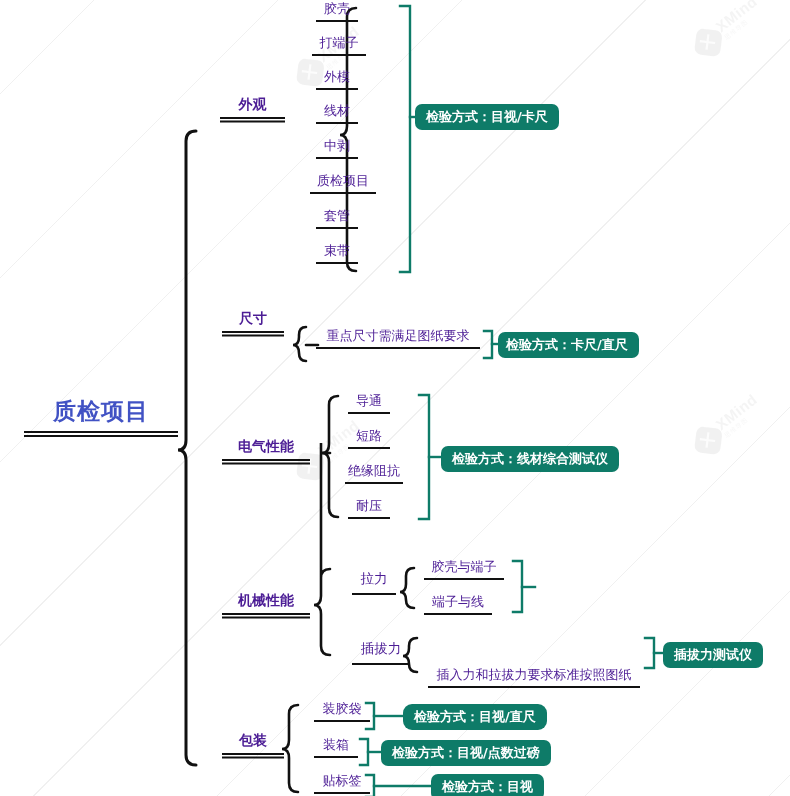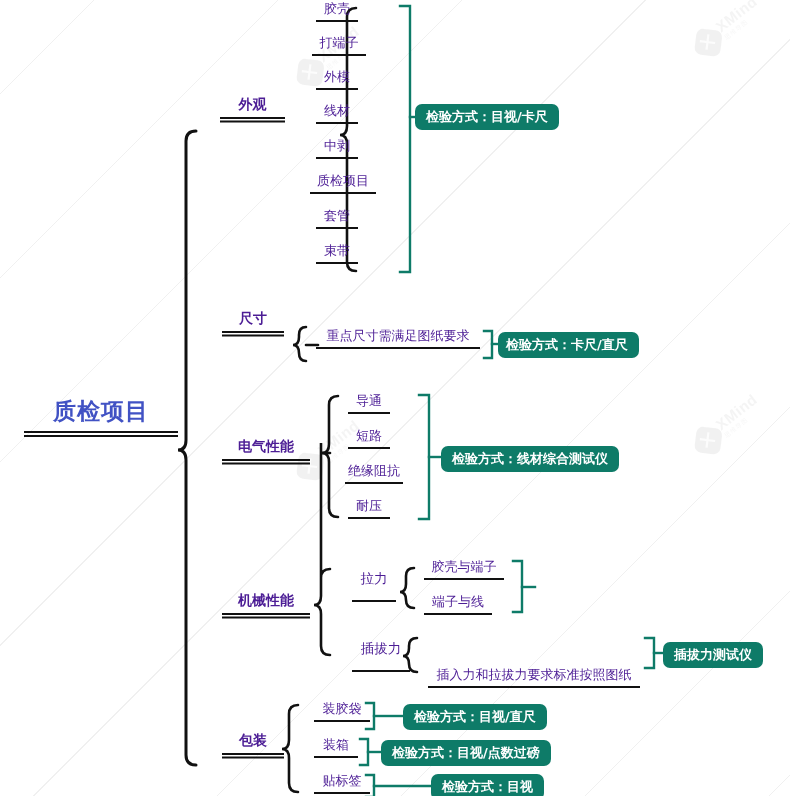--- a/index.html
+++ b/index.html
@@ -47,21 +47,21 @@
   
   #root-node{left:24px;top:396px;}
   #root-node .lbl{color:#4152c4;font-size:23px;font-weight:700;letter-spacing:1px;padding:0 6px 4px;}
   #root-node .rule{width:154px;height:2px;box-shadow:0 4px 0 0 #111;}
 
   
   .l1 .lbl{font-size:14px;font-weight:600;padding-bottom:3px;}
   .l1 .rule{height:1.6px;box-shadow:0 3.5px 0 0 #111;}
 
   
-  .l2 .lbl{font-size:13.5px;padding-bottom:12px;}
+  .l2 .lbl{font-size:13.5px;padding-bottom:5px;}
   .l2 .rule{height:2px;}
 
   
   .leaf .lbl{font-size:13px;padding-bottom:2px;}
   .leaf .rule{height:1.6px;}
 
   
   .badge{
     position:absolute;z-index:4;
     background:#0e7b68;color:#fff;
@@ -295,21 +295,21 @@
 
   <div class="node l1" style="left:222px;top:732px;">
     <span class="lbl">包装</span>
     <span class="rule" style="width:62px;"></span>
   </div>
 
   <div class="node leaf" style="left:314px;top:700px;">
     <span class="lbl">装胶袋</span>
     <span class="rule" style="width:56px;"></span>
   </div>
-  <div class="badge" style="left:403px;top:704px;">检验方式：目视/直尺</div>
+  <div class="badge" style="left:403px;top:704px;border-radius:9px;">检验方式：目视/直尺</div>
 
   <div class="node leaf" style="left:314px;top:736px;">
     <span class="lbl">装箱</span>
     <span class="rule" style="width:44px;"></span>
   </div>
   <div class="badge" style="left:381px;top:740px;">检验方式：目视/点数过磅</div>
 
   <div class="node leaf" style="left:314px;top:772px;">
     <span class="lbl">贴标签</span>
     <span class="rule" style="width:56px;"></span>

